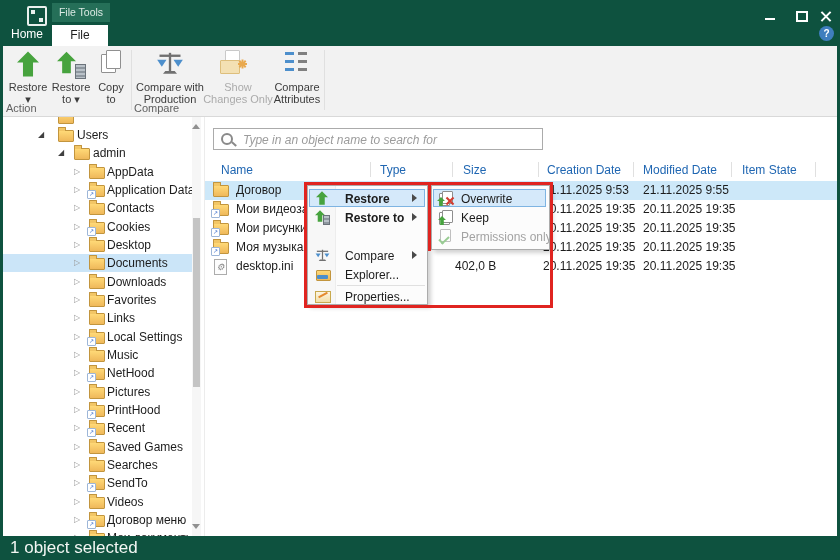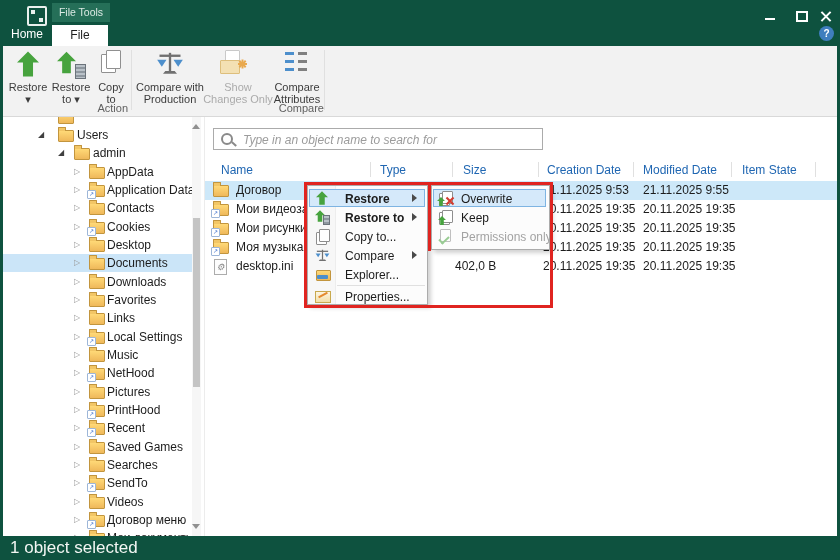--- a/index.html
+++ b/index.html
@@ -25,21 +25,21 @@
   .tab-file{position:absolute;left:52px;top:25px;width:56px;height:21px;background:#FFF;color:#1E1E1E;
             font-size:12px;text-align:center;line-height:21px;}
   
   #ribbon{position:absolute;left:3px;top:46px;width:834px;height:71px;background:#F2F2F2;border-bottom:1px solid #D9D9D9;box-sizing:border-box;}
   .rbtn{position:absolute;top:2px;height:60px;text-align:center;}
   .ric{position:absolute;left:0;top:1px;width:100%;height:30px;}
   .rl1{position:absolute;left:-8px;right:-8px;top:33px;font-size:11px;color:#3C3C3C;}
   .rl2{position:absolute;left:-8px;right:-8px;top:45px;font-size:11px;color:#3C3C3C;}
   .rbtn.dis .rl1,.rbtn.dis .rl2{color:#ABABAB;}
   .rsep{position:absolute;top:4px;width:1px;height:60px;background:#E0E0E0;}
-  .grp{position:absolute;top:56px;height:13px;font-size:11px;color:#606060;text-align:right;}
+  .grp{position:absolute;top:56px;height:13px;font-size:11px;color:#606060;text-align:left;}
   
   .srv{position:absolute;right:4px;bottom:0;width:9px;height:13px;border:1px solid #6B737B;
        background:repeating-linear-gradient(to bottom,#B9C1C8 0 2px,#8E979F 2px 4px);}
   .pg{position:absolute;width:13px;height:17px;background:#FFF;border:1px solid #909090;border-radius:1px;}
   .fold{position:absolute;background:linear-gradient(#FFD977,#EFB85A);border:1px solid #C2953E;border-radius:1px;}
   .fold.faded{background:#F3E0B3;border-color:#DDBE7C;}
   .star{position:absolute;width:11px;height:11px;}
   .star i{position:absolute;left:1px;top:4px;width:9px;height:2px;background:#E9A94F;}
   .colbars{position:absolute;width:9px;height:24px;}
   
@@ -427,27 +427,20 @@
     <div class="mitem bold" style="top:22px">
       <span class="mi">
         <svg width="10" height="12" viewBox="0 0 14 16" style="position:absolute;left:1px;top:0">
             <path d="M7 0 L14 7 H10.2 V16 H3.8 V7 H0 Z" fill="#47A33E"></path>
           </svg>
         <span style="position:absolute;left:9px;top:5px;width:5px;height:8px;border:1px solid #6B737B;background:repeating-linear-gradient(to bottom,#B9C1C8 0 2px,#8E979F 2px 4px)"></span>
       </span>
       <span class="mlabel">Restore to</span>
       <i class="msub"></i>
     </div>
-    <div class="mitem" style="top:41px">
-      <span class="mi">
-        <span class="pgm" style="left:2px;top:3px"></span>
-        <span class="pgm" style="left:5px;top:0"></span>
-      </span>
-      <span class="mlabel">Copy to...</span>
-    </div>
     <div class="mitem" style="top:60px">
       <span class="mi">
         <svg width="15" height="14" viewBox="0 0 24 22" style="position:absolute;left:1px;top:1px">
           <rect x="11" y="1" width="2" height="16" fill="#707070"></rect>
           <rect x="3" y="2.5" width="18" height="2" fill="#707070"></rect>
           <path d="M1 7 h8 l-4 6 Z" fill="#4D8FCC"></path>
           <path d="M15 7 h8 l-4 6 Z" fill="#4D8FCC"></path>
           <path d="M6 19 l2 -2.5 h8 l2 2.5 Z" fill="#707070"></path>
         </svg>
       </span>

